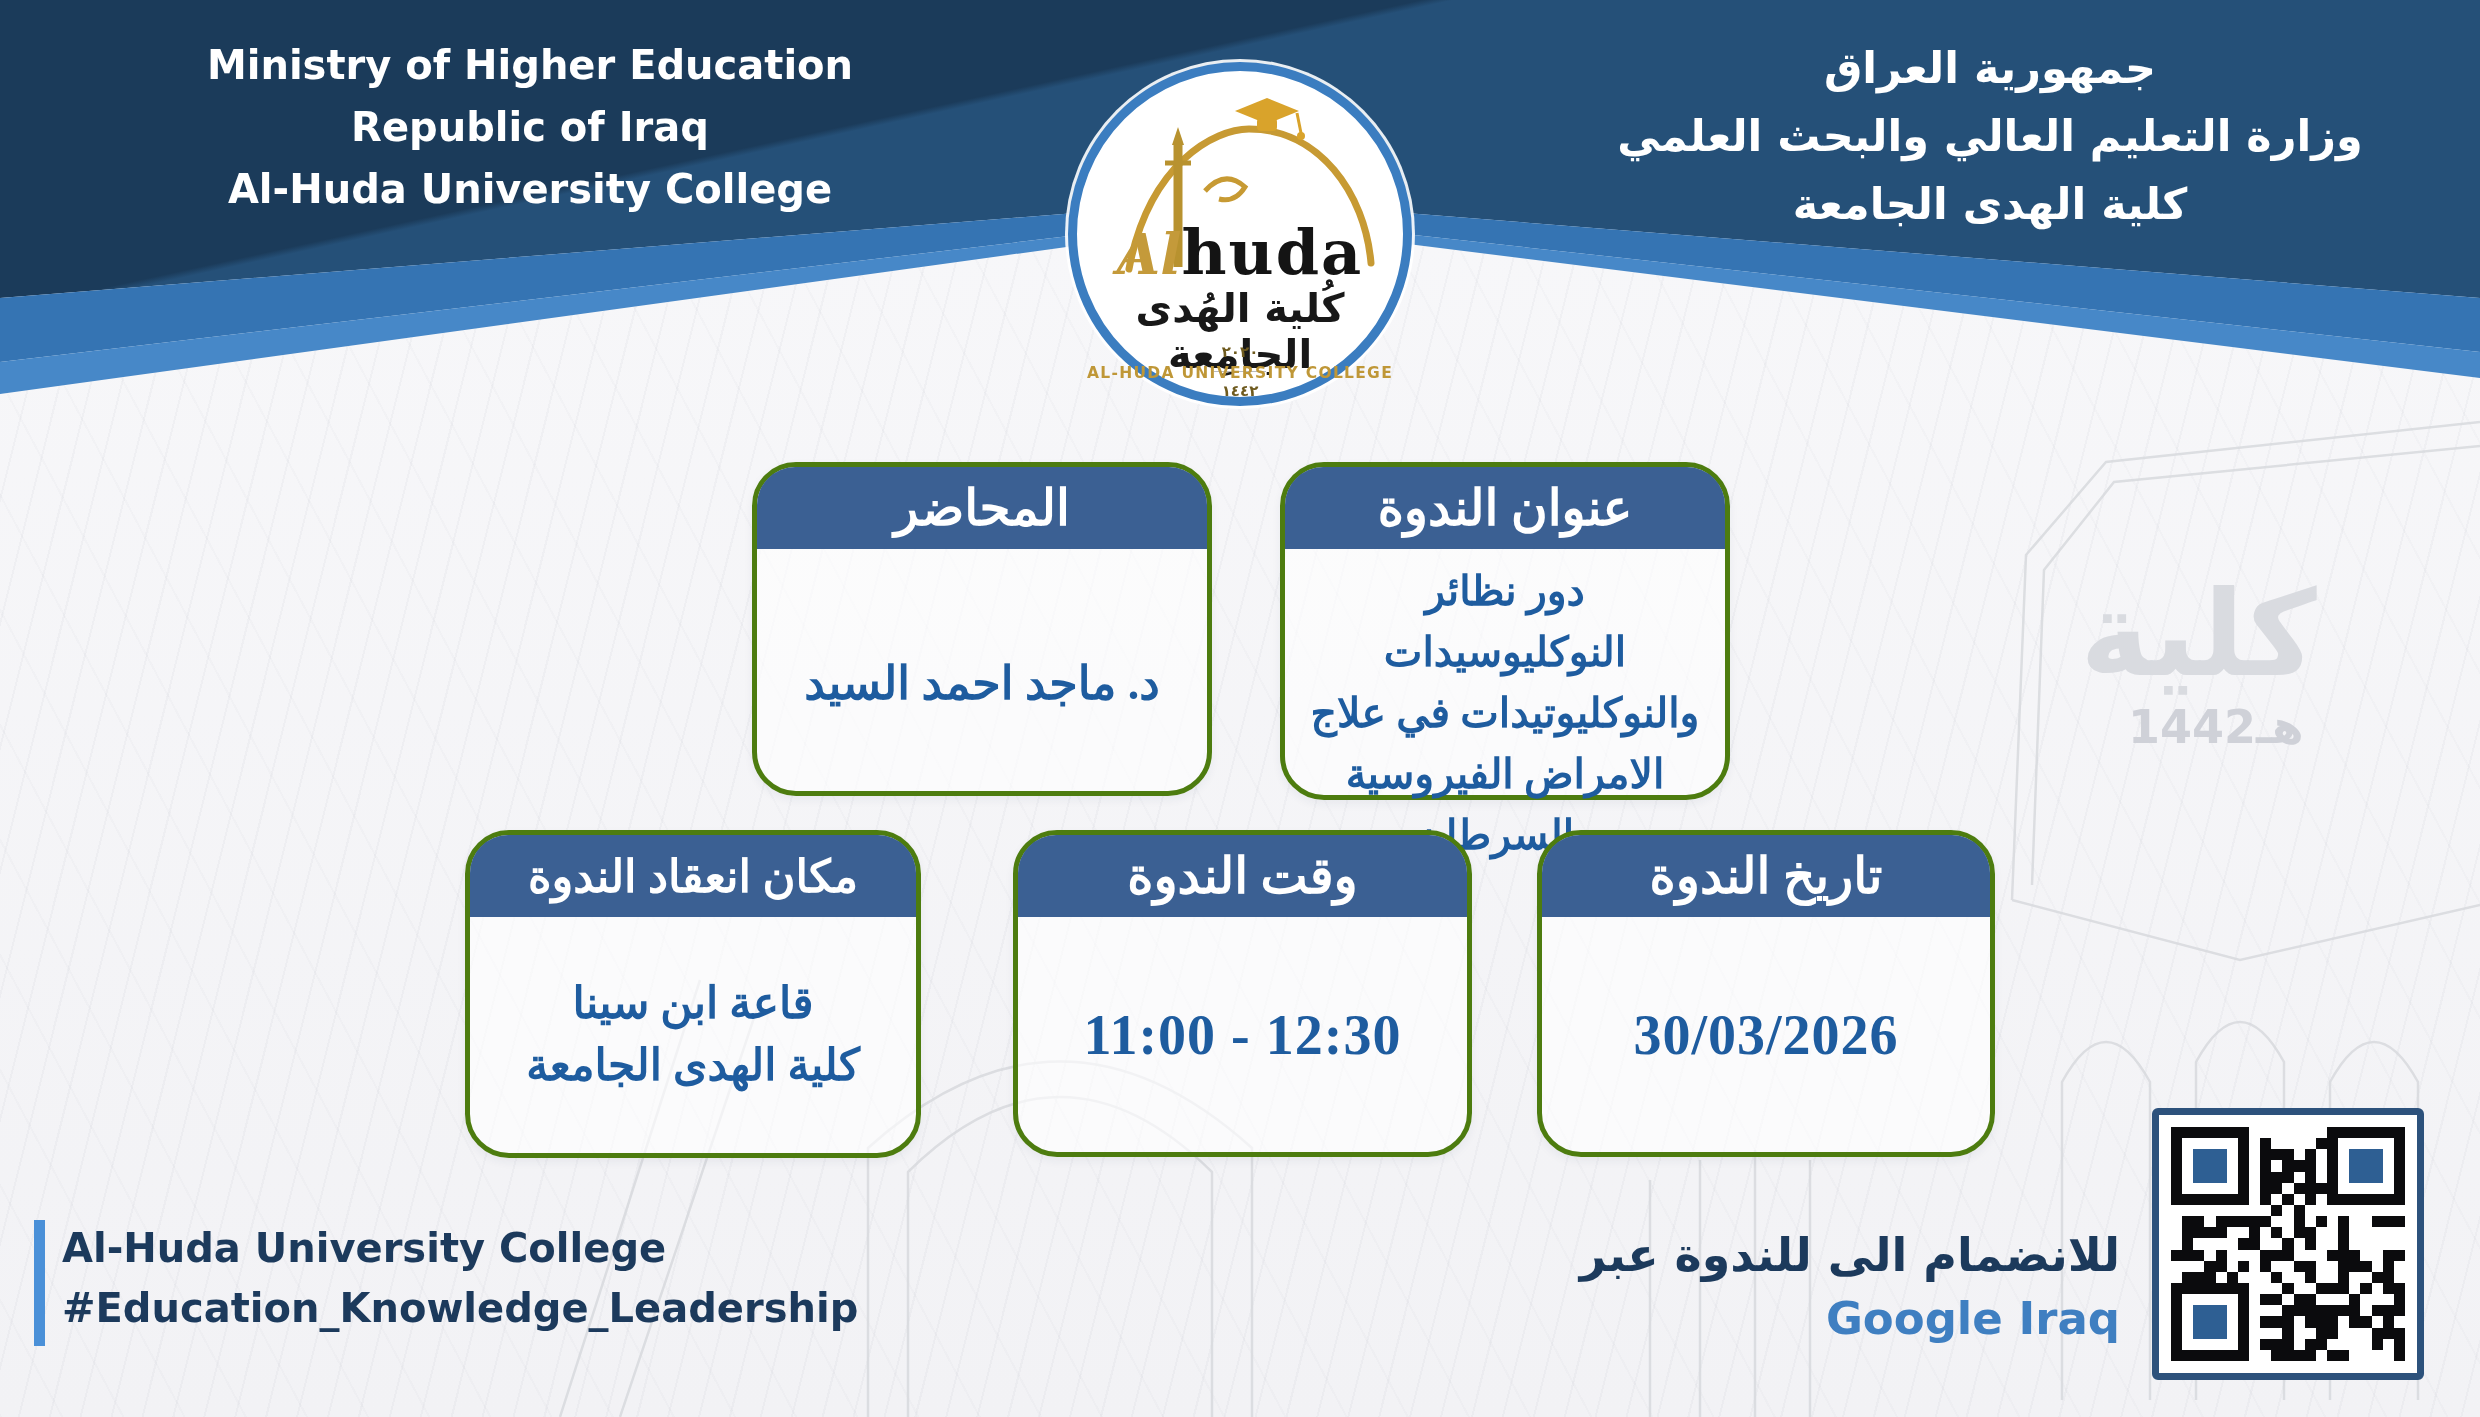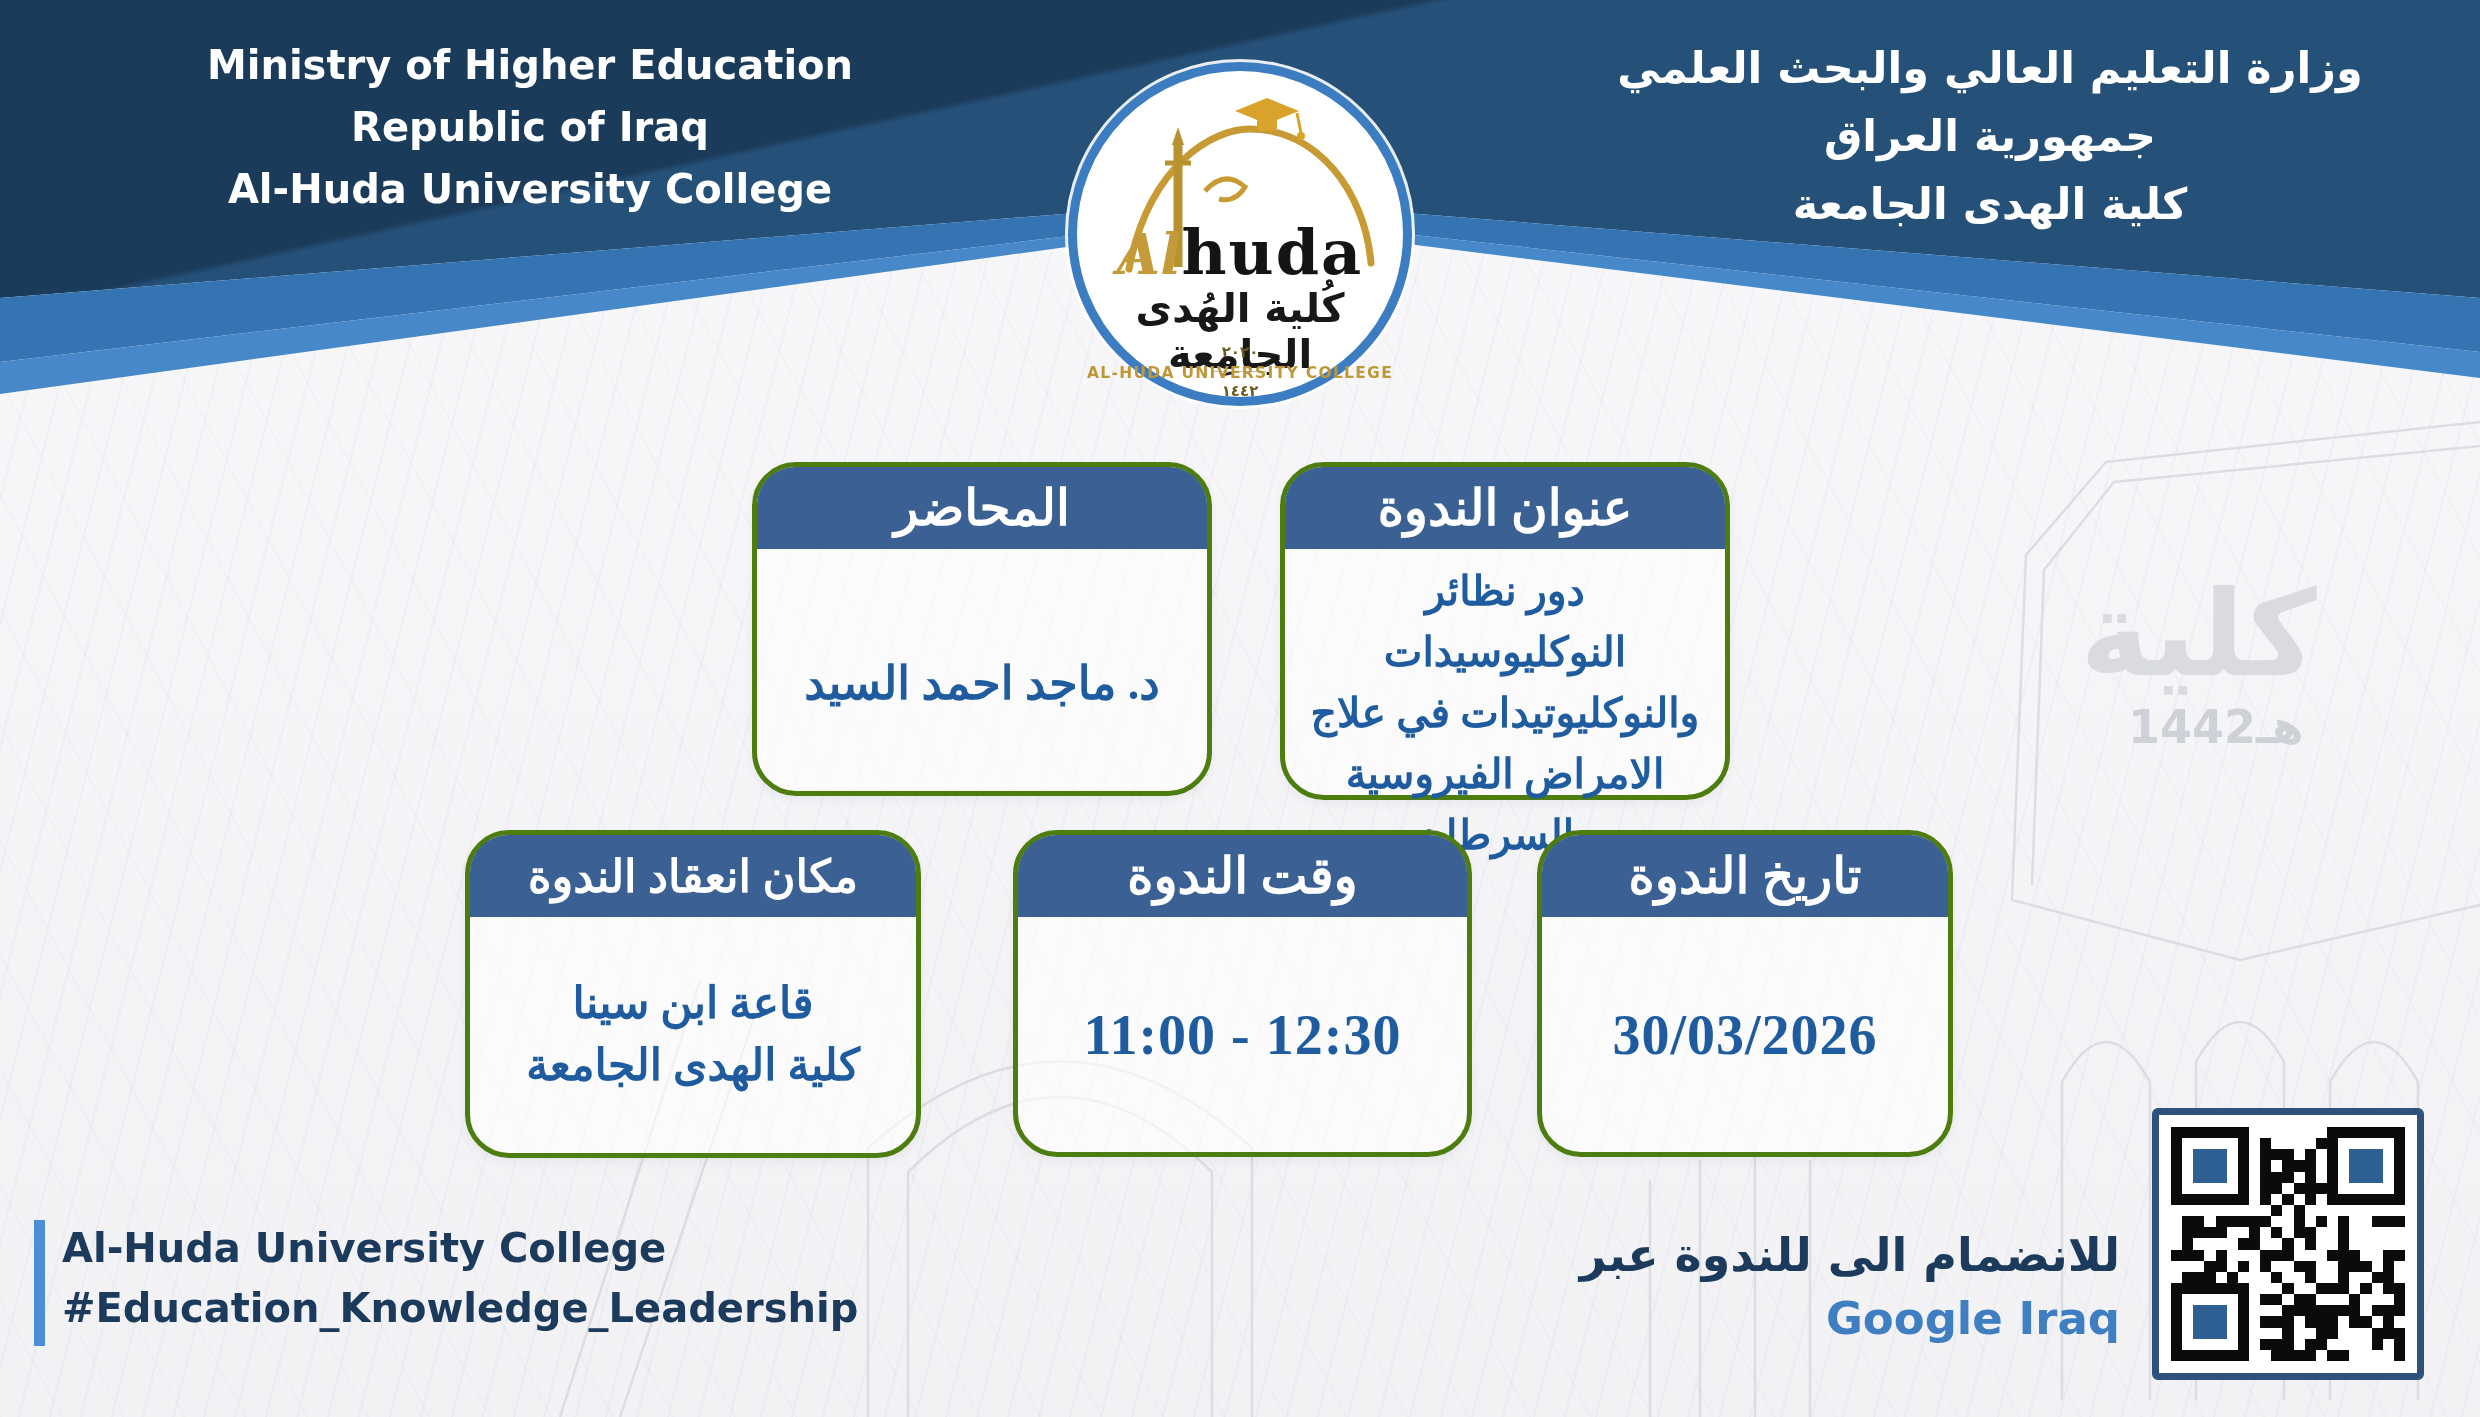--- a/index.html
+++ b/index.html
@@ -60,21 +60,21 @@
     font-size:50px;flex:0 0 auto;
   }
   .card-body{
     flex:1;display:flex;flex-direction:column;align-items:center;justify-content:center;
     color:#1e5c9f;font-weight:700;text-align:center;
   }
   .card-lecturer{left:752px;top:462px;width:460px;height:334px;}
   .card-seminar{left:1280px;top:462px;width:450px;height:338px;}
   .card-venue{left:465px;top:830px;width:456px;height:328px;}
   .card-time{left:1013px;top:830px;width:459px;height:327px;}
-  .card-date{left:1537px;top:830px;width:416px;height:327px;}
+  .card-date{left:1537px;top:830px;width:458px;height:327px;}
   .card-lecturer .card-body{font-size:46px;padding-top:26px;}
   .card-seminar .card-body{font-size:41px;line-height:61px;padding:12px 22px 16px;}
   .card-venue .card-header{font-size:45px;}
   .card-venue .card-body{font-size:44px;line-height:62px;}
   .card-time .card-body{font-size:56px;letter-spacing:1px;border-radius:13px;}
   .card-date .card-body{font-size:56px;letter-spacing:1px;}
   
   .footer-left{position:absolute;left:62px;top:1218px;z-index:4;color:#1c3a5c;font-weight:700;font-size:40px;line-height:60px;}
   .footer-bar{position:absolute;left:34px;top:1220px;width:11px;height:126px;background:#4a90d8;z-index:4;}
   .footer-right{position:absolute;right:360px;top:1228px;z-index:4;text-align:right;}
@@ -127,22 +127,22 @@
     <polygon points="0,298 1240,200 2480,298 2480,352 1240,216 0,362" fill="#3574b3"></polygon>
     <polygon points="0,362 1240,216 2480,352 2480,378 1240,223 0,394" fill="#4788c8"></polygon>
   </svg>
 
   <div class="hdr-block hdr-en">
     <div>Ministry of Higher Education</div>
     <div>Republic of Iraq</div>
     <div>Al-Huda University College</div>
   </div>
   <div class="hdr-block hdr-ar" dir="rtl">
+    <div>جمهورية العراق</div>
     <div>وزارة التعليم العالي والبحث العلمي</div>
-    <div>جمهورية العراق</div>
     <div>كلية الهدى الجامعة</div>
   </div>
 
   <div class="logo">
     <div class="logo-inner">
       <svg class="logo-art" width="328" height="328" viewBox="0 0 328 328" fill="none">
         <path d="M52,198 C72,92 138,58 172,58 C242,58 288,122 294,192" stroke="#c79a33" stroke-width="7" stroke-linecap="round"></path>
         <path d="M101,196 L101,72" stroke="#b8922f" stroke-width="9"></path>
         <polygon points="95,74 107,74 101,56" fill="#b8922f"></polygon>
         <path d="M88,92 L114,92" stroke="#b8922f" stroke-width="5"></path>

